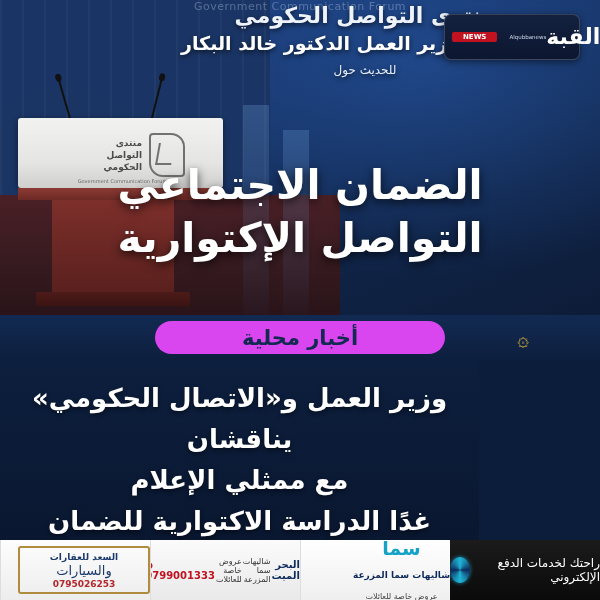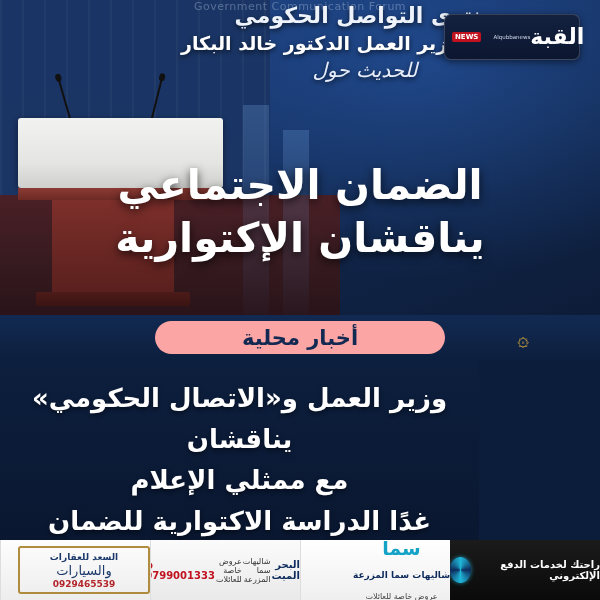--- a/index.html
+++ b/index.html
@@ -179,24 +179,23 @@
     color: #eef3fb;
   }
   .hero-line2 {
     font-size: 19px;
     font-weight: bold;
     line-height: 27px;
     color: #ffffff;
   }
   .hero-line2 .strong { color: #ffffff; text-align: center; }
   .hero-line3 {
-    font-size: 20px;
+    font-size: 12px;
     line-height: 26px;
     color: #e7eefa;
-    font-style: italic;
   }
 
   .big-title {
     position: absolute;
     right: 8px;
     top: 159px;
     width: 584px;
     text-align: center;
     color: #ffffff;
     font-weight: bold;
@@ -219,21 +218,21 @@
     justify-content: flex-end;
     padding: 0 7px;
     gap: 6px;
     box-shadow: 0 2px 7px rgba(0,0,0,0.5);
   }
   .logo-badge .news-tag {
     font-size: 7px;
     color: #fff;
     background: #c1121f;
     border-radius: 2px;
-    padding: 1px 3px;
+    padding: 1px 11px;
     direction: ltr;
     font-weight: bold;
   }
   .logo-badge .brand-ar {
     font-size: 22px;
     font-weight: bold;
     color: #ffffff;
     line-height: 22px;
   }
   .logo-badge .brand-en {
@@ -256,21 +255,21 @@
     position: absolute;
     left: 0; top: 315px;
     width: 600px; height: 45px;
     background: linear-gradient(180deg, #122a52 0%, #0d1f3e 100%);
   }
   .pill {
     position: absolute;
     top: 321px;
     right: 155px;
     width: 290px; height: 33px;
-    background: #fca5a5;
+    background: #d946ef;
     border-radius: 17px;
     display: flex;
     align-items: center;
     justify-content: center;
   }
   .pill span {
     color: #122a52;
     font-size: 21px;
     font-weight: bold;
   }
@@ -346,21 +345,21 @@
   .ad-2 .t2 { font-size: 8px; color: #333; }
   .ad-2 .t3 { font-size: 10px; font-weight: bold; color: #c1121f; direction: ltr; }
   .ad-2 .pin { color: #c1121f; font-size: 9px; }
 
   .ad-3 .wrap { display: flex; flex-direction: column; align-items: center; gap: 12px; }
   .ad-3 .logo { font-size: 19px; font-weight: bold; color: #14a3c7; line-height: 19px; }
   .ad-3 .t1 { font-size: 9px; font-weight: bold; color: #0d2a5c; }
   .ad-3 .t2 { font-size: 8px; color: #444; }
 
   .ad-4 .wrap { display: flex; align-items: center; gap: 8px; }
-  .ad-4 .t1 { font-size: 10px; color: #ffffff; font-weight: bold; }
+  .ad-4 .t1 { font-size: 12px; color: #ffffff; font-weight: normal; }
   .ad-4 .swirl {
     width: 26px; height: 26px;
     border-radius: 50%;
     background: conic-gradient(#1fb6d8, #0d2a5c, #1fb6d8, #0d2a5c, #1fb6d8);
     box-shadow: 0 0 4px rgba(31,182,216,0.7);
   }
 </style>
 </head>
 <body>
 
@@ -375,35 +374,44 @@
     <div class="pillar" style="left:283px;height:185px;"></div>
 
     <div class="mic" style="left:70px;top:78px;height:44px;transform:rotate(-16deg);"></div>
     <div class="mic" style="left:150px;top:78px;height:44px;transform:rotate(14deg);"></div>
 
     <div class="podium-top"></div>
     <div class="podium-band"></div>
     <div class="podium-body"></div>
     <div class="podium-base"></div>
 
+    <div class="podium-logo">
+      <div class="mark-shape"></div>
+      <div class="words">
+        <div>منتدى</div>
+        <div>التواصل</div>
+        <div>الحكومي</div>
+      </div>
+      <div class="sub">Government Communication Forum</div>
+    </div>
 
     <div class="hero-fade-text">Government Communication Forum</div>
   </div>
 
   <div class="hero-text">
     <div class="hero-line1">منتدى التواصل الحكومي</div>
     <div class="hero-line2">
       <span>يستضيف وزير العمل </span><span class="strong">الدكتور خالد البكار</span>
     </div>
     <div class="hero-line3">للحديث حول</div>
   </div>
 
   <div class="big-title">
     <div>الضمان الاجتماعي</div>
-    <div>يناقشان الإكتوارية</div>
+    <div>التواصل الإكتوارية</div>
   </div>
 
   <div class="logo-badge">
     <div class="brand-col">
       <div class="brand-ar">القبة</div>
       <div class="brand-en">Alqubbanews</div>
     </div>
     <div class="emblem"></div>
     <div class="news-tag">NEWS</div>
   </div>
@@ -419,21 +427,21 @@
     <p>مع ممثلي الإعلام</p>
     <p>غدًا الدراسة الاكتوارية للضمان الاجتماعي</p>
   </div>
 
   <div class="ads">
 
     <div class="ad ad-1">
       <div class="box">
         <div class="t1">السعد للعقارات</div>
         <div class="t2">والسيارات</div>
-        <div class="t3">0929465539</div>
+        <div class="t3">0795026253</div>
       </div>
     </div>
 
     <div class="ad ad-2">
       <div class="wrap">
         <div class="t1">البحر الميت</div>
         <div class="t2">شاليهات سما المزرعة</div>
         <div class="t2">عروض خاصة للعائلات</div>
         <div class="t3">
           <span class="pin">●</span>

